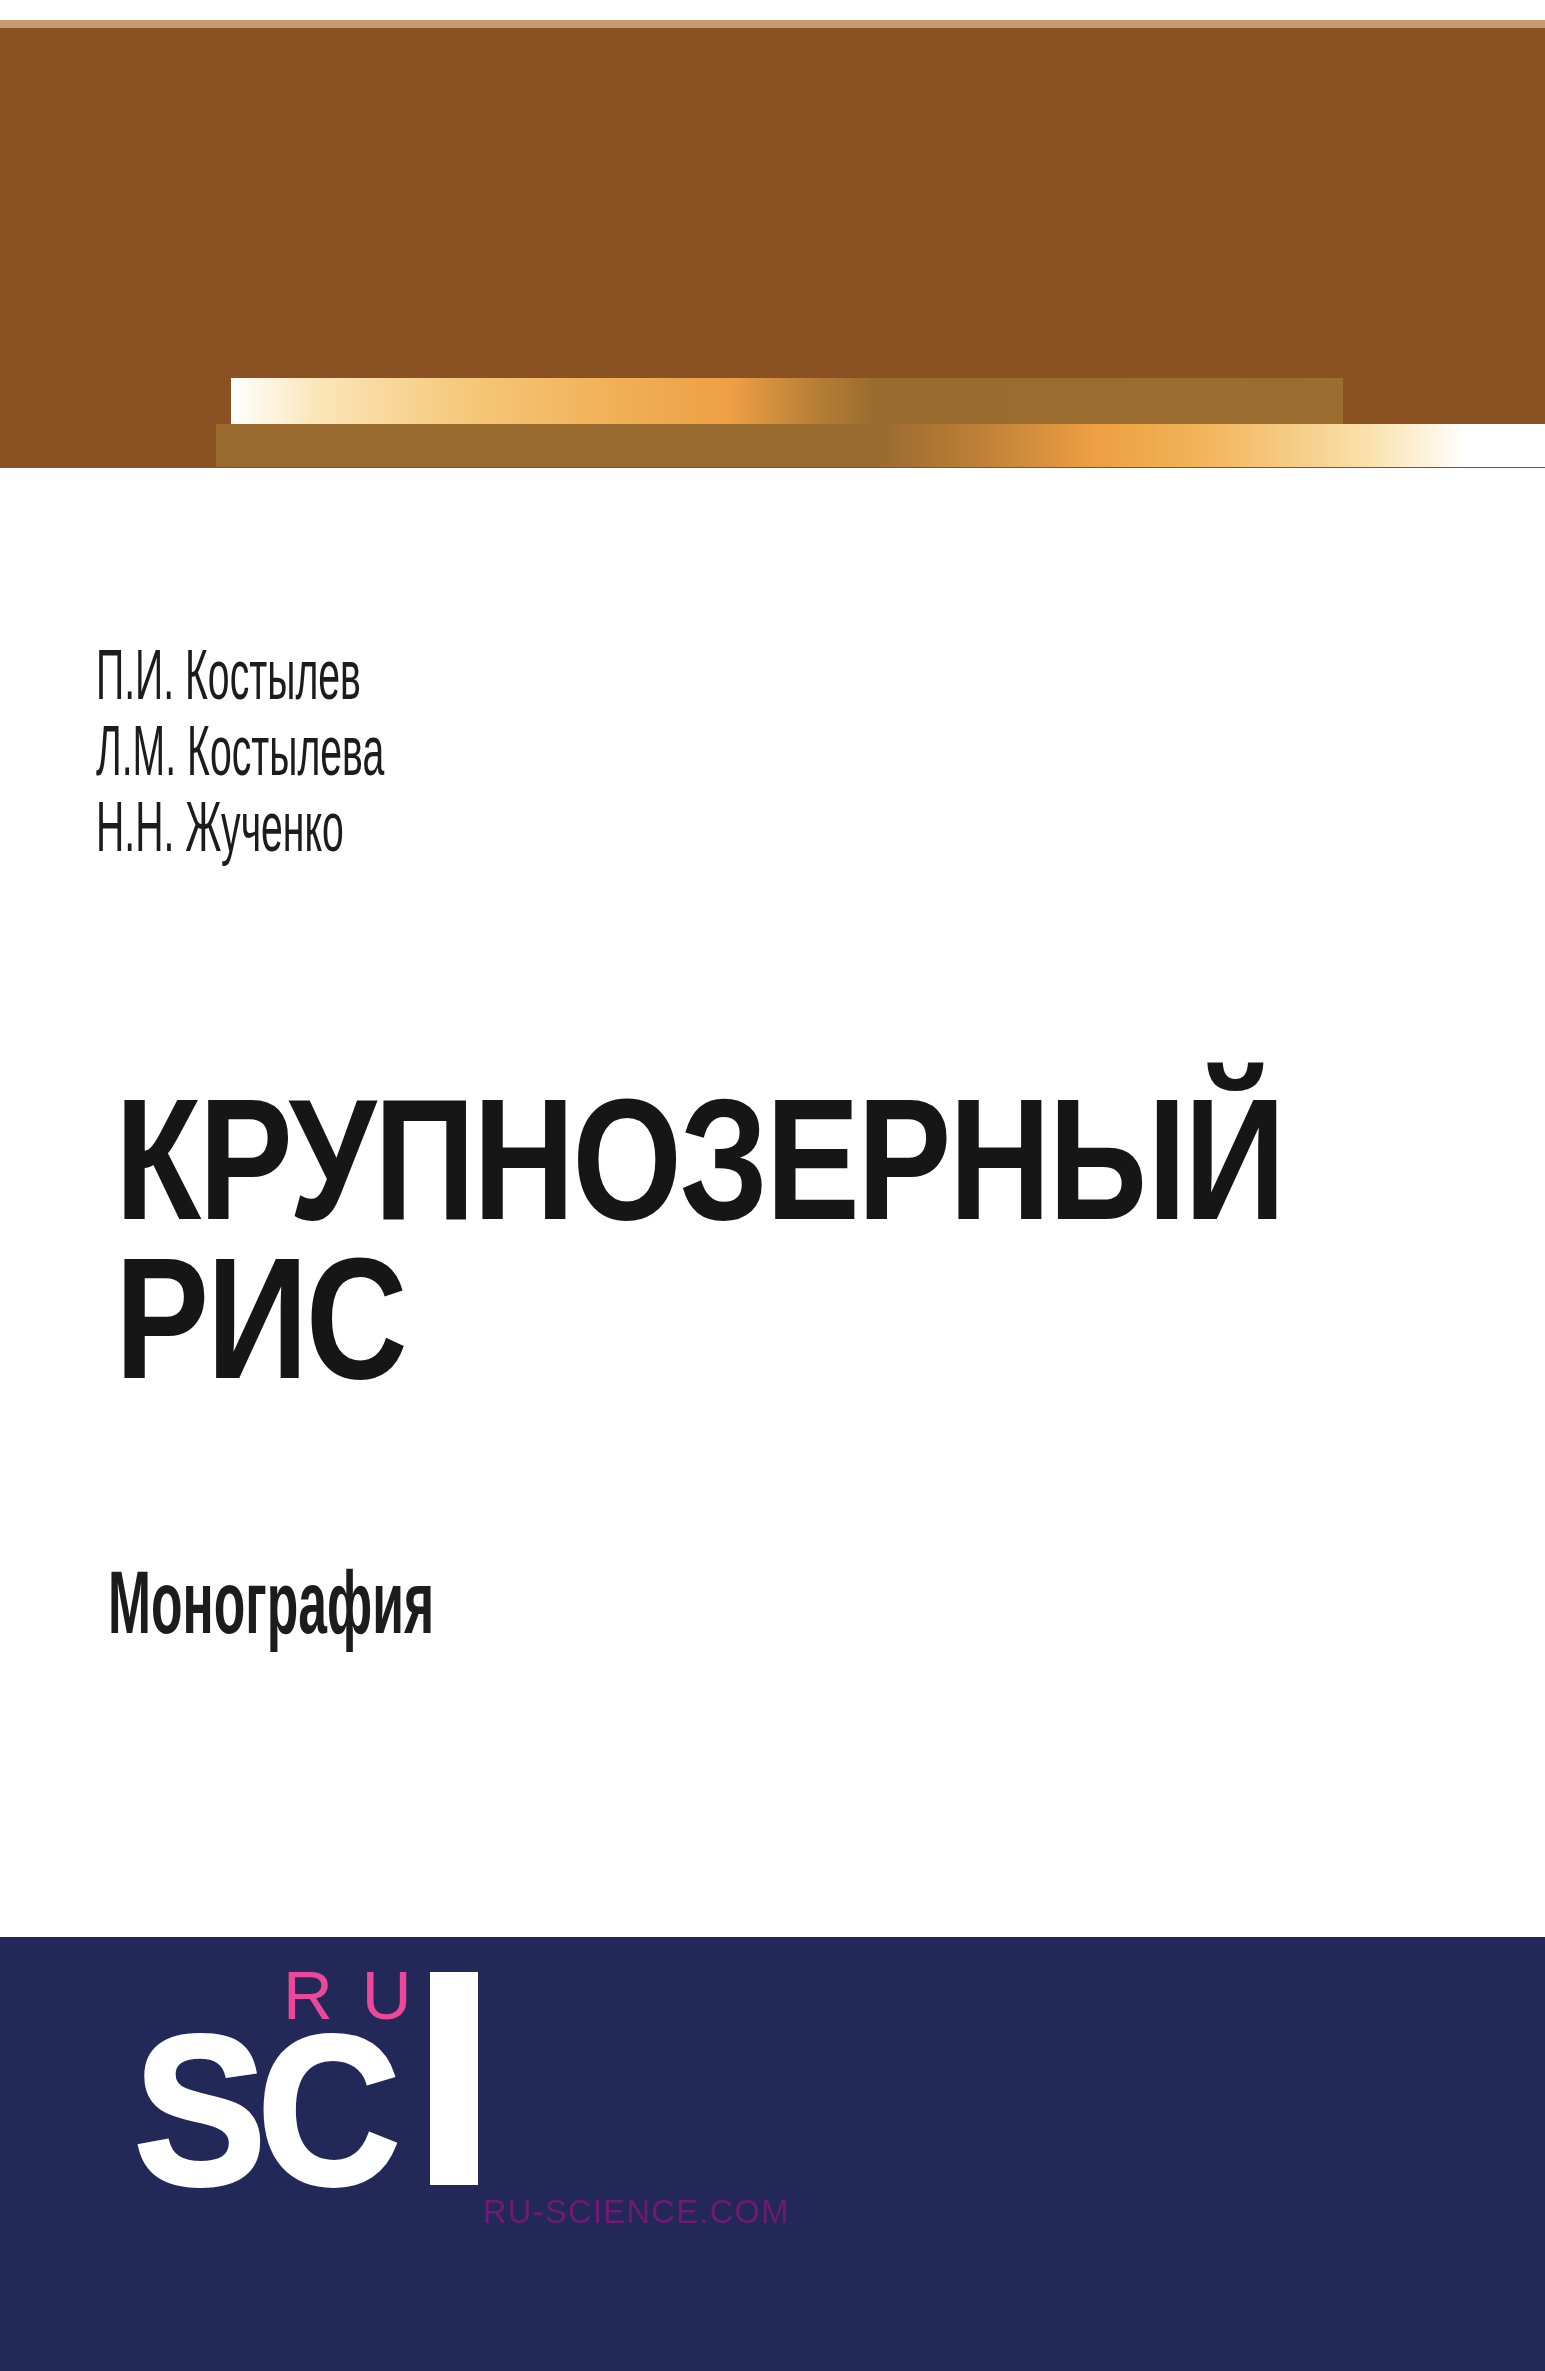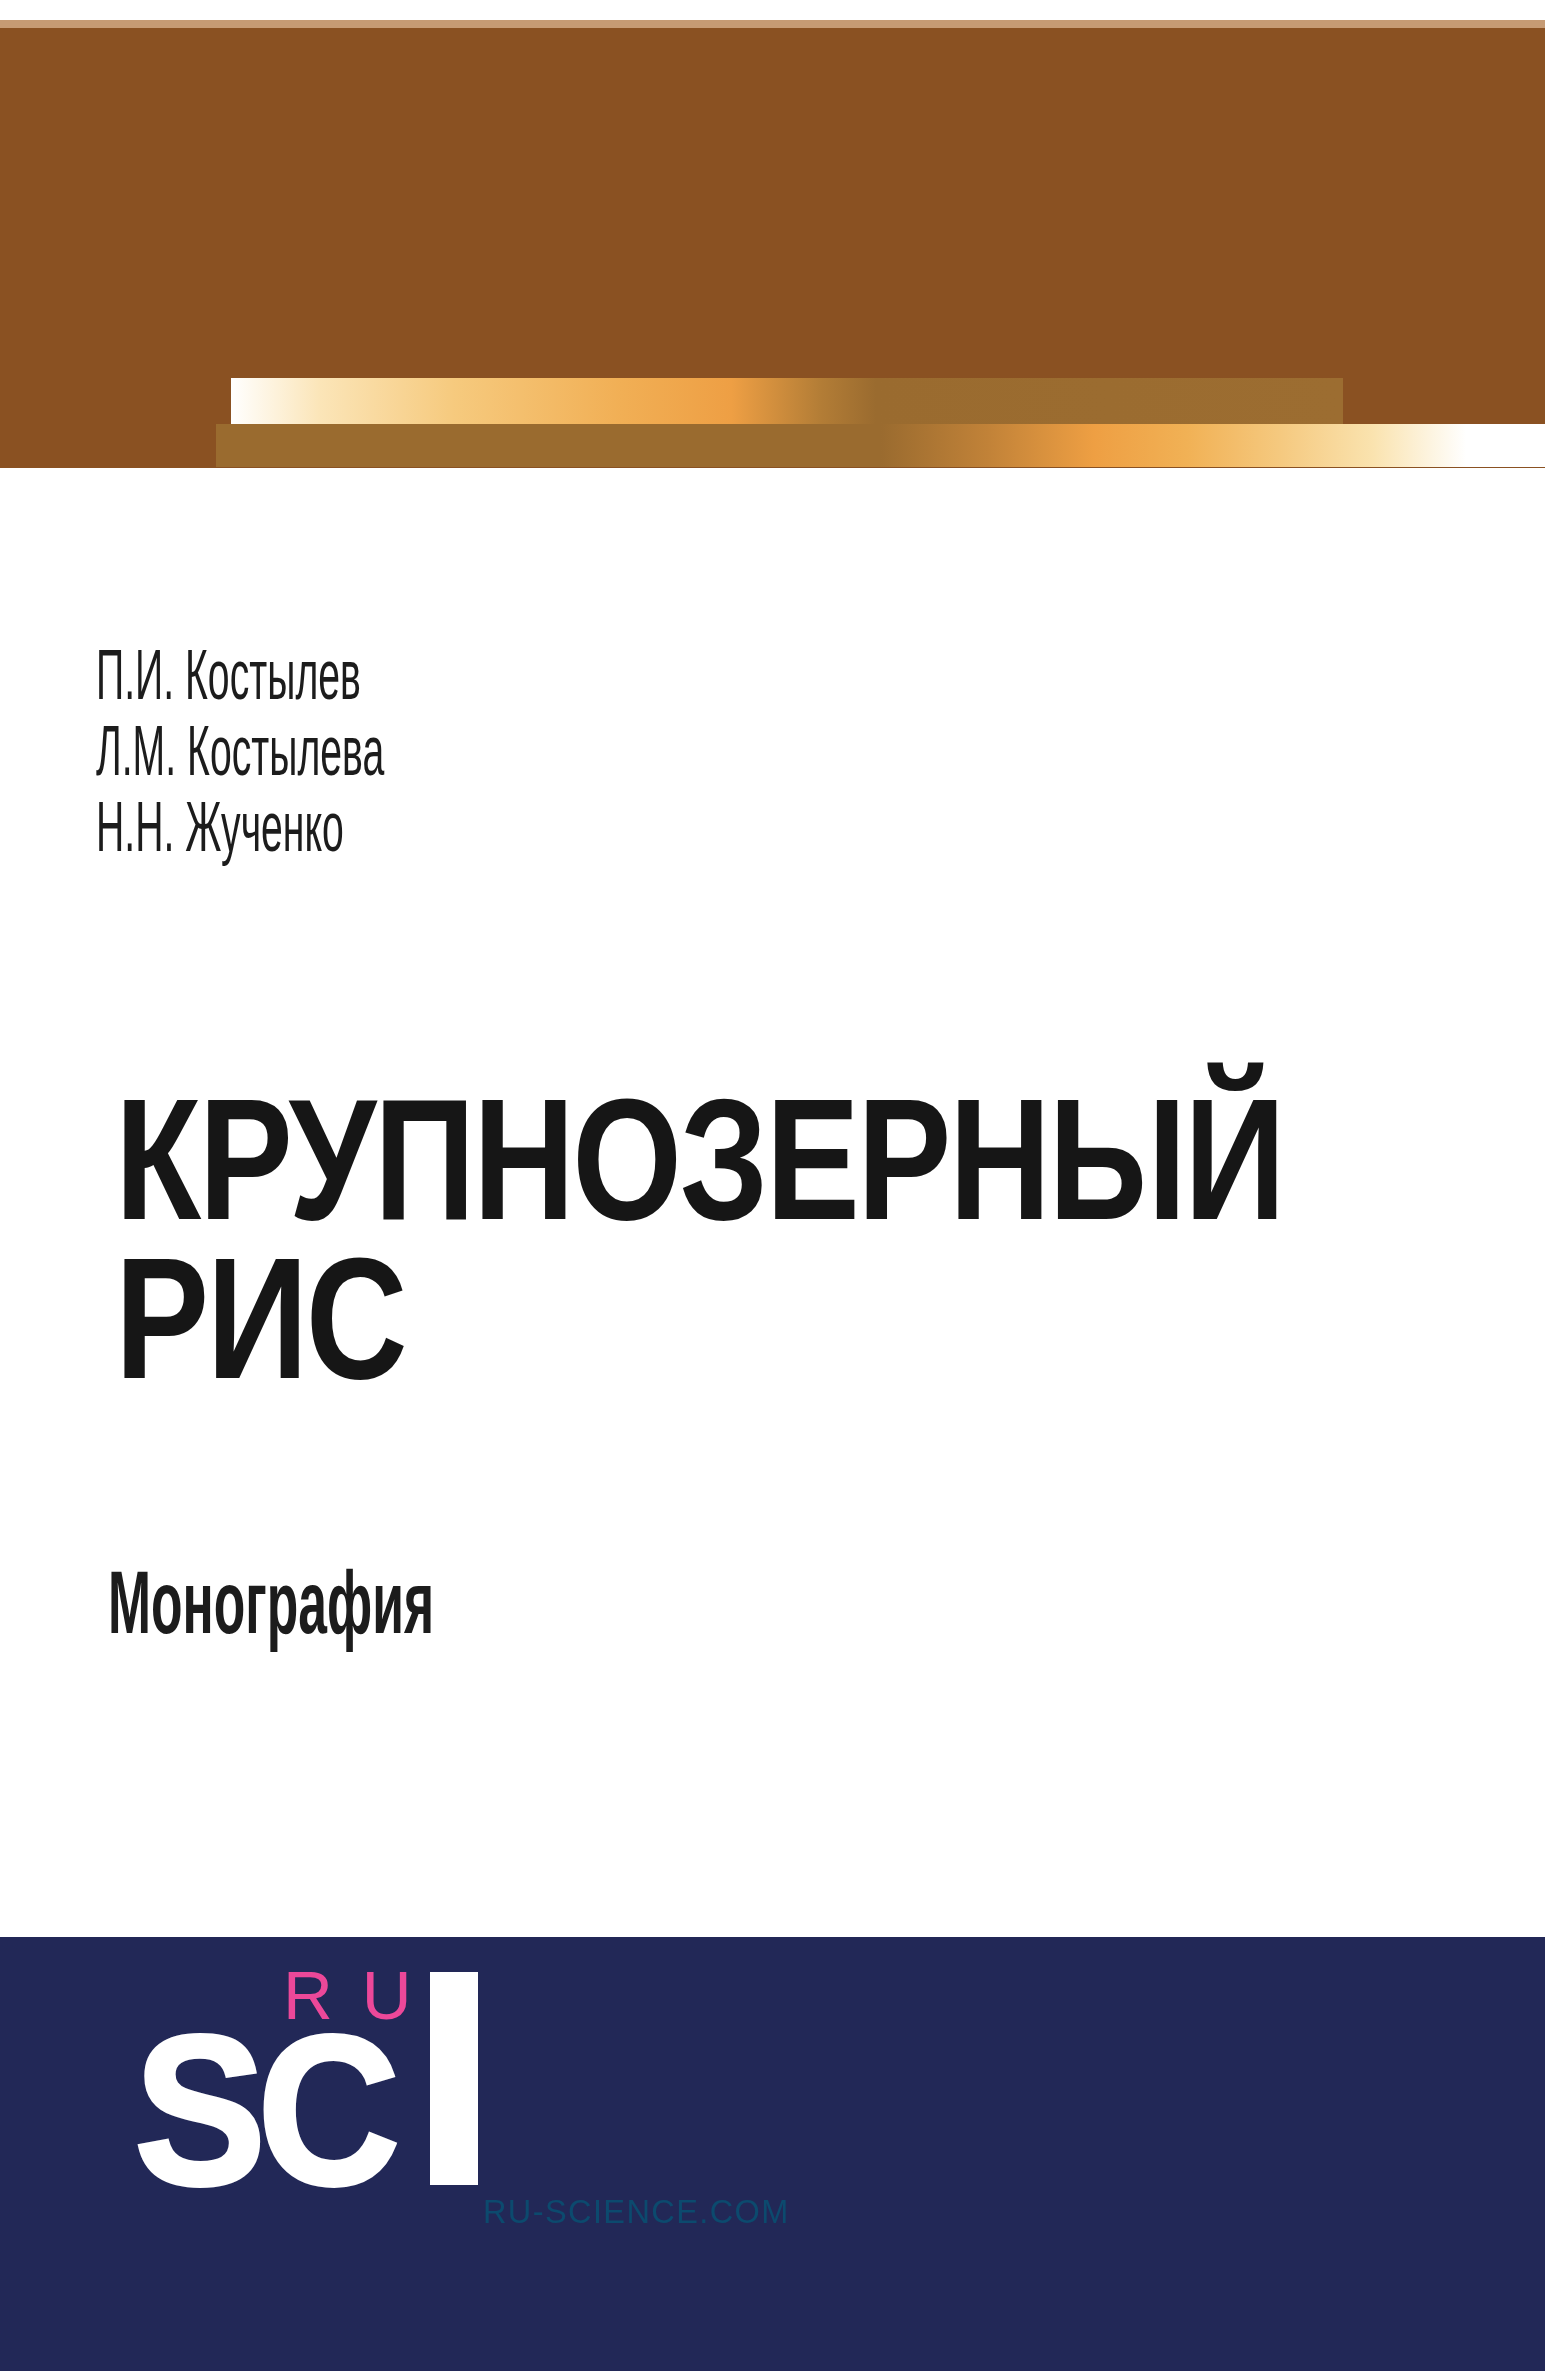--- a/index.html
+++ b/index.html
@@ -73,21 +73,21 @@
     transform:scaleX(0.93);transform-origin:left top;
   }
   .logo-ence{
     position:absolute;left:492px;top:2044px;
     font-size:143px;line-height:1;font-weight:normal;
     color:#8CC551;white-space:nowrap;
   }
   .logo-site{
     position:absolute;left:483px;top:2176px;
     font-size:32.5px;line-height:1;letter-spacing:1.4px;
-    color:#0c4a6e;white-space:nowrap;
+    color:#701a75;white-space:nowrap;
   }
 </style>
 </head>
 <body>
 
 <div class="cover">
 
   <div class="band-top">
     <div class="tan-edge"></div>
     <div class="stripe stripe-upper"></div>

